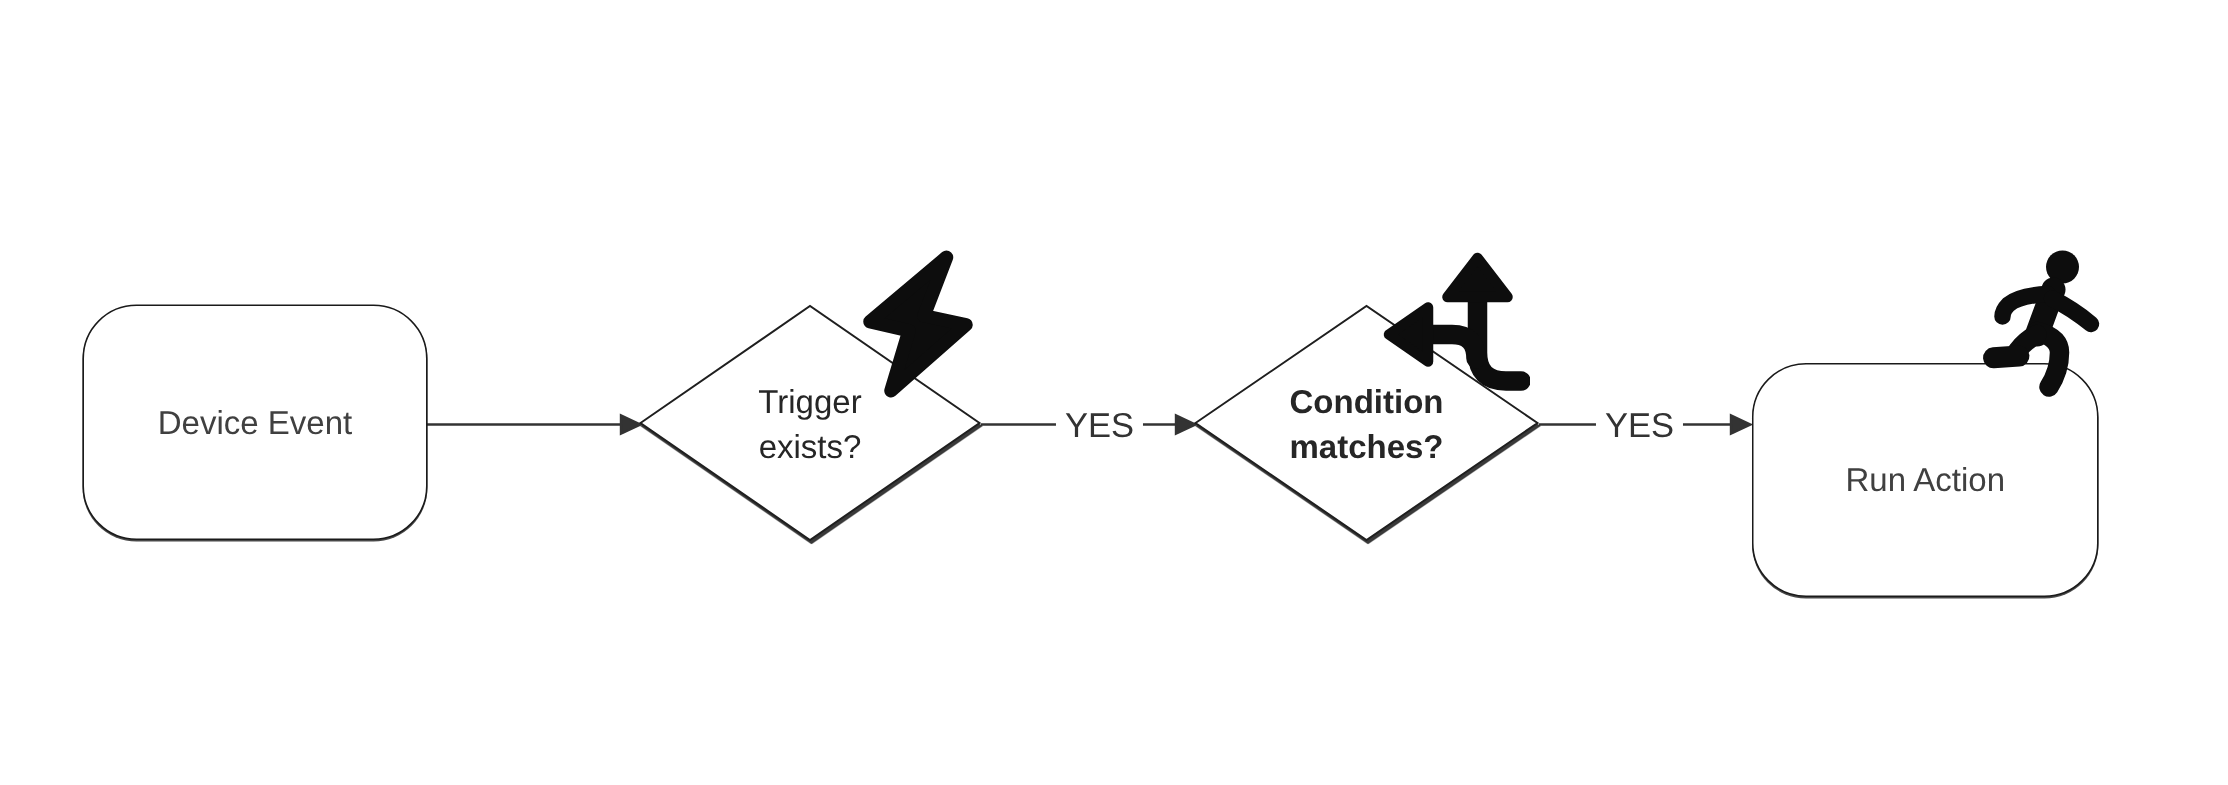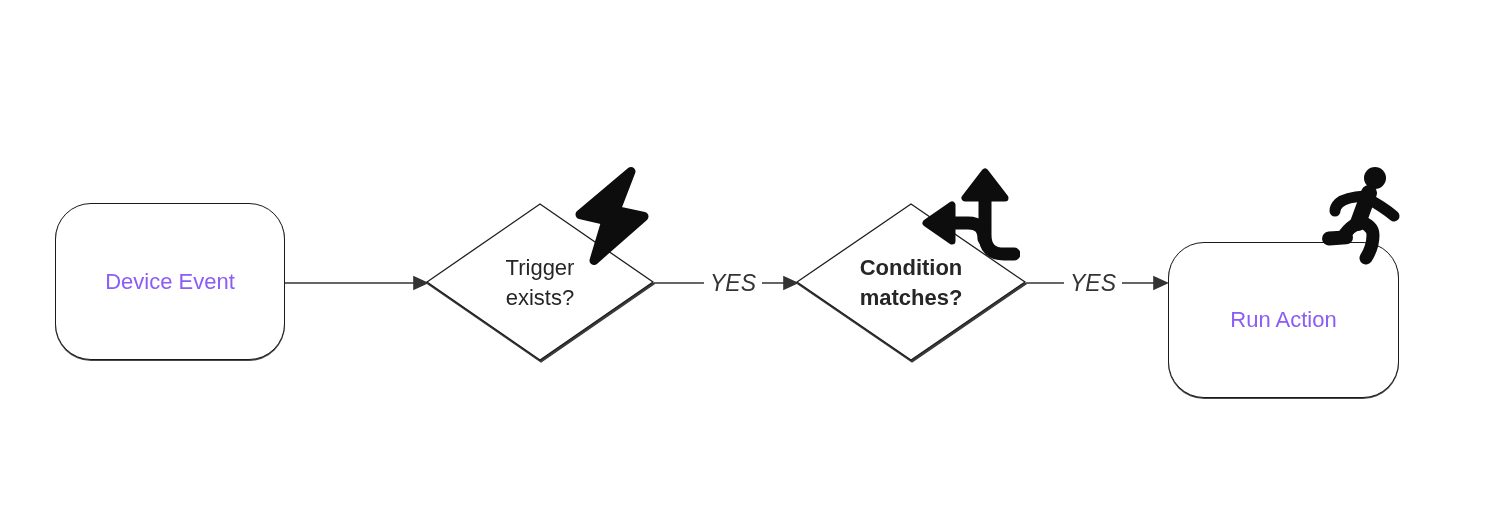--- a/index.html
+++ b/index.html
@@ -12,40 +12,39 @@
   .edges-svg { position: absolute; left: 0; top: 0; z-index: 1; }
 
   
   .node-rect {
     position: absolute;
     background: #ffffff;
     border: 1.4px solid #1a1a1a;
     border-radius: 36px;
     box-shadow: 0 1px 0 0 rgba(26,26,26,0.8);
     display: flex; align-items: center; justify-content: center;
-    color: #8b5cf6; font-size: 22px; z-index: 2; text-align: right;
+    color: #404040; font-size: 22px; z-index: 2; text-align: right;
   }
 
   
   .diamond-wrap { position: absolute; z-index: 2; }
   .diamond-svg { display: block; filter: drop-shadow(1px 2px 0 rgba(22,22,22,0.85)); }
   .diamond-label {
     position: absolute; inset: 0;
     display: flex; align-items: center; justify-content: center;
     text-align: center; color: #262626; font-size: 22px; line-height: 30px;
     white-space: pre-line; z-index: 3; pointer-events: none;
   }
 
   
   .edge-label {
     position: absolute; z-index: 2;
     background: #ffffff; color: #333333;
     font-size: 23px; padding: 0 6px; line-height: 30px;
     transform: translate(-50%, -50%);
-    font-style: italic;
   }
 
   
   .icon { position: absolute; z-index: 4; }
 </style>
 </head>
 <body>
 
 <div class="canvas">
 

